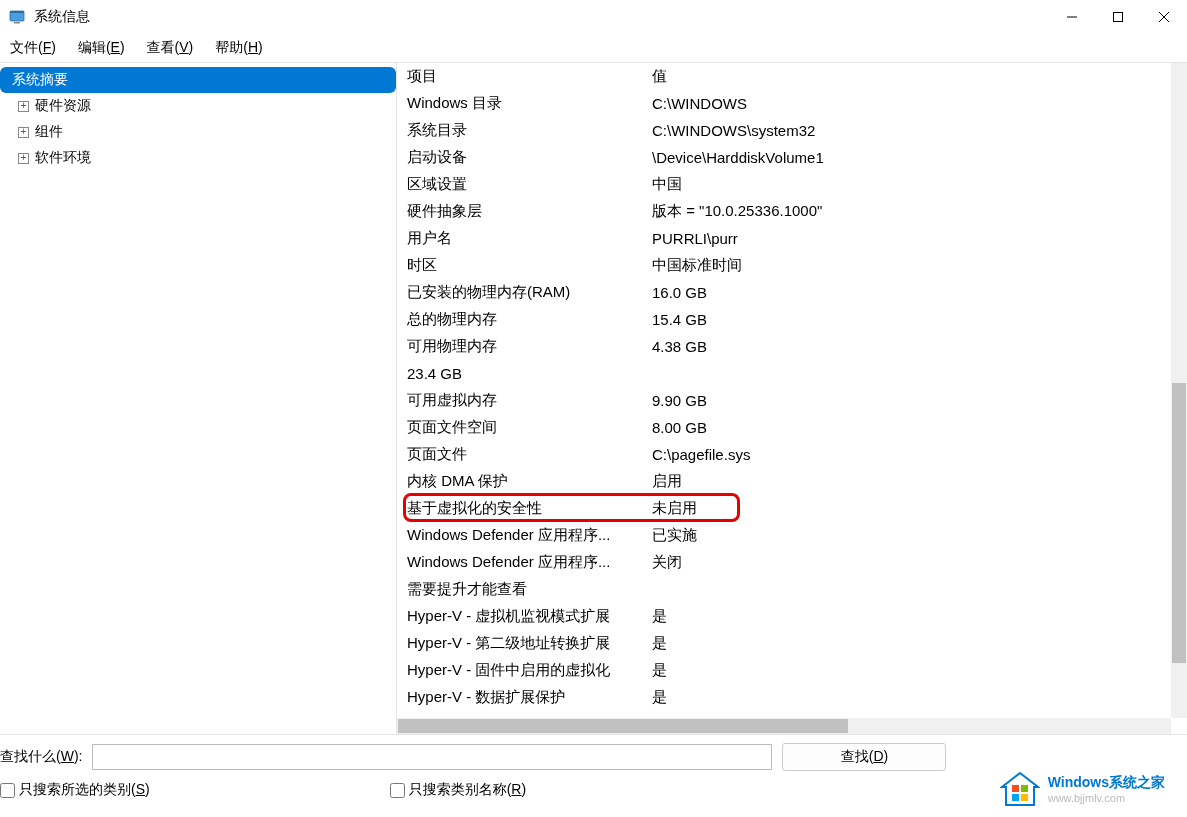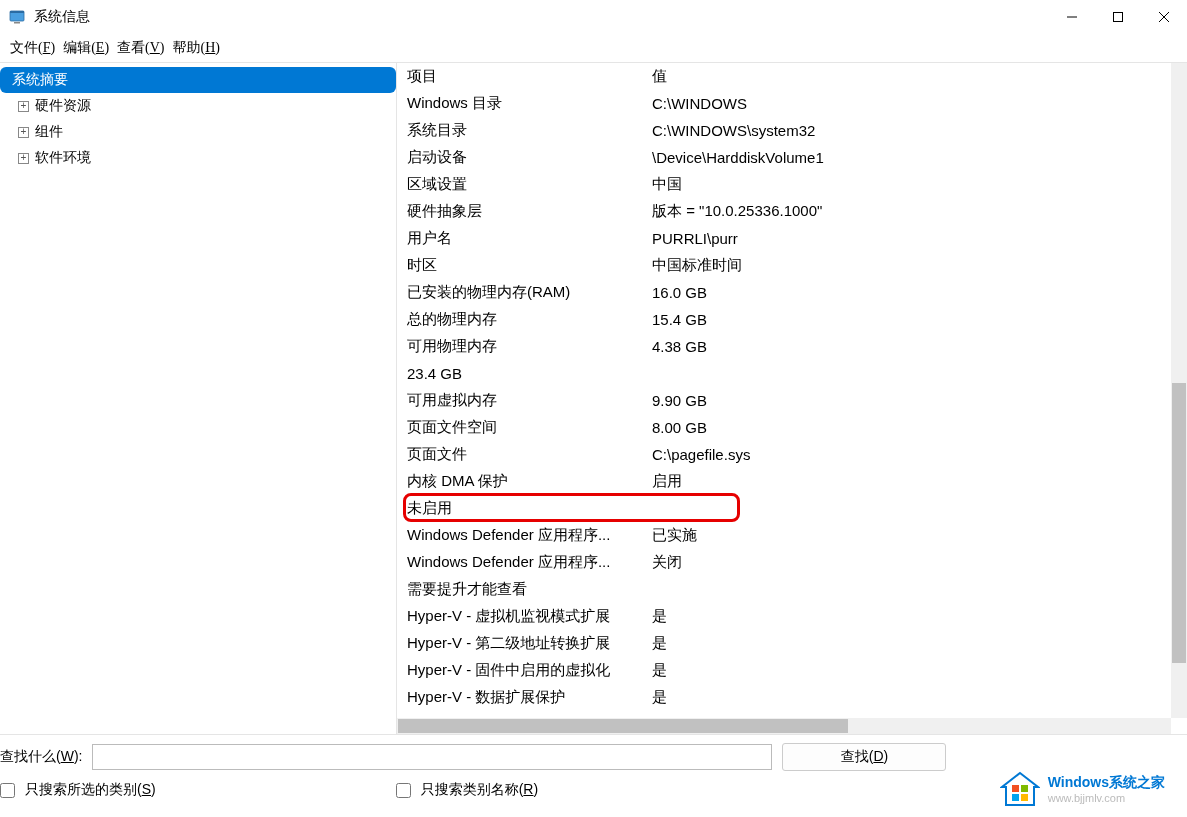--- a/index.html
+++ b/index.html
@@ -38,22 +38,21 @@
   height: 34px;
   display: flex;
   align-items: center;
   justify-content: center;
 }
 .menubar {
   height: 28px;
   display: flex;
   align-items: center;
   padding: 0 6px;
-  gap: 0;
-  font-family: Liberation Serif, serif;
+  gap: 14px;
 }
 .menubar .menu-item {
   font-size: 14px;
   padding: 2px 4px;
 }
 .menubar .menu-item .hotkey { text-decoration: underline; }
 .content {
   display: flex;
   border-top: 1px solid #e5e5e5;
   height: 672px;
@@ -182,21 +181,21 @@
 .search-btn .hotkey { text-decoration: underline; }
 .search-row2 {
   display: flex;
   align-items: center;
   margin-top: 10px;
   gap: 240px;
 }
 .checkbox-wrap {
   display: flex;
   align-items: center;
-  gap: 10px;
+  gap: 4px;
   font-size: 14px;
 }
 .checkbox-wrap input { width: 15px; height: 15px; }
 .checkbox-wrap .hotkey { text-decoration: underline; }
 .watermark {
   position: absolute;
   right: 22px;
   bottom: 10px;
   display: flex;
   align-items: center;
@@ -329,20 +328,21 @@
           </div>
           <div class="list-row">
             <div class="col1">页面文件</div>
             <div class="col2">C:\pagefile.sys</div>
           </div>
           <div class="list-row">
             <div class="col1">内核 DMA 保护</div>
             <div class="col2">启用</div>
           </div>
           <div class="list-row">
+            <div class="col1">基于虚拟化的安全性</div>
             <div class="col2">未启用</div>
           </div>
           <div class="list-row">
             <div class="col1">Windows Defender 应用程序...</div>
             <div class="col2">已实施</div>
           </div>
           <div class="list-row">
             <div class="col1">Windows Defender 应用程序...</div>
             <div class="col2">关闭</div>
           </div>

